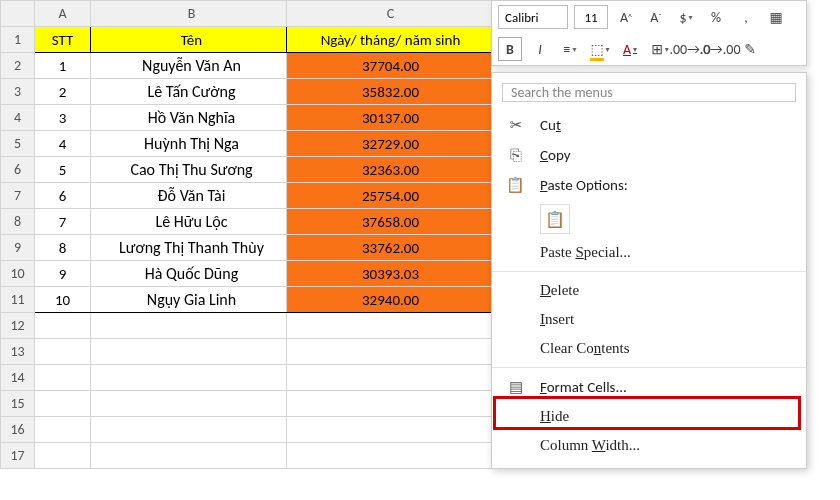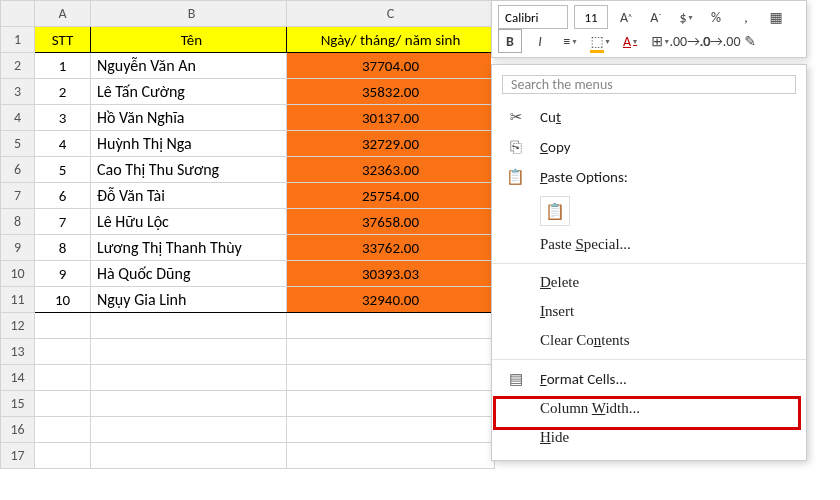--- a/index.html
+++ b/index.html
@@ -22,21 +22,21 @@
     font-weight: normal;
   }
   .sheet th.colhdr, .sheet th.rowhdr {
     background: #f0f0f0;
     color: #555;
     text-align: center;
     font-size: 14px;
   }
   .sheet th.rowhdr { width: 34px; }
   .colA { width: 56px; text-align: center; }
-  .colB { width: 196px; padding-left: 6px !important; }
+  .colB { width: 196px; padding-left: 6px !important; text-align: center; }
   .colC { width: 208px; text-align: center; }
   .hdrcell {
     background: #ffff00;
     font-weight: normal;
     text-align: center;
     border: 1px solid #000 !important;
   }
   .dataA { text-align: center; border-left:1px solid #000 !important; }
   .dataB { padding-left: 6px !important; font-size:16px; }
   .dataC { background: #f97316; text-align: center; border-right:1px solid #000 !important; }
@@ -50,21 +50,21 @@
     width: 330px;
     background: #fff;
   }
   .mini-toolbar {
     border: 1px solid #ccc;
     box-shadow: 2px 2px 6px rgba(0,0,0,.15);
     background: #fff;
     padding: 4px 6px;
     display: flex;
     flex-direction: column;
-    gap: 0;
+    gap: 8px;
     width: 316px;
   }
   .mini-row { display: flex; align-items: center; gap: 6px; }
   .mini-row .fld {
     border: 1px solid #bbb;
     height: 24px;
     font-size: 13px;
     padding: 2px 6px;
     display: flex;
     align-items: center;
@@ -308,21 +308,21 @@
     </div>
     <div class="menu-item indent">
       <span>Clear Co<span class="mn">n</span>tents</span>
     </div>
     <div class="menu-sep"></div>
     <div class="menu-item">
       <span class="ico">▤</span>
       <span><span class="mn">F</span>ormat Cells...</span>
     </div>
     <div class="menu-item indent">
+      <span><span class="mn">H</span>ide</span>
+    </div>
+    <div class="menu-item indent">
       <span>Column <span class="mn">W</span>idth...</span>
-    </div>
-    <div class="menu-item indent">
-      <span><span class="mn">H</span>ide</span>
     </div>
   </div>
 </div>
 
 <div class="highlight-box"></div>
 
 </body></html>

